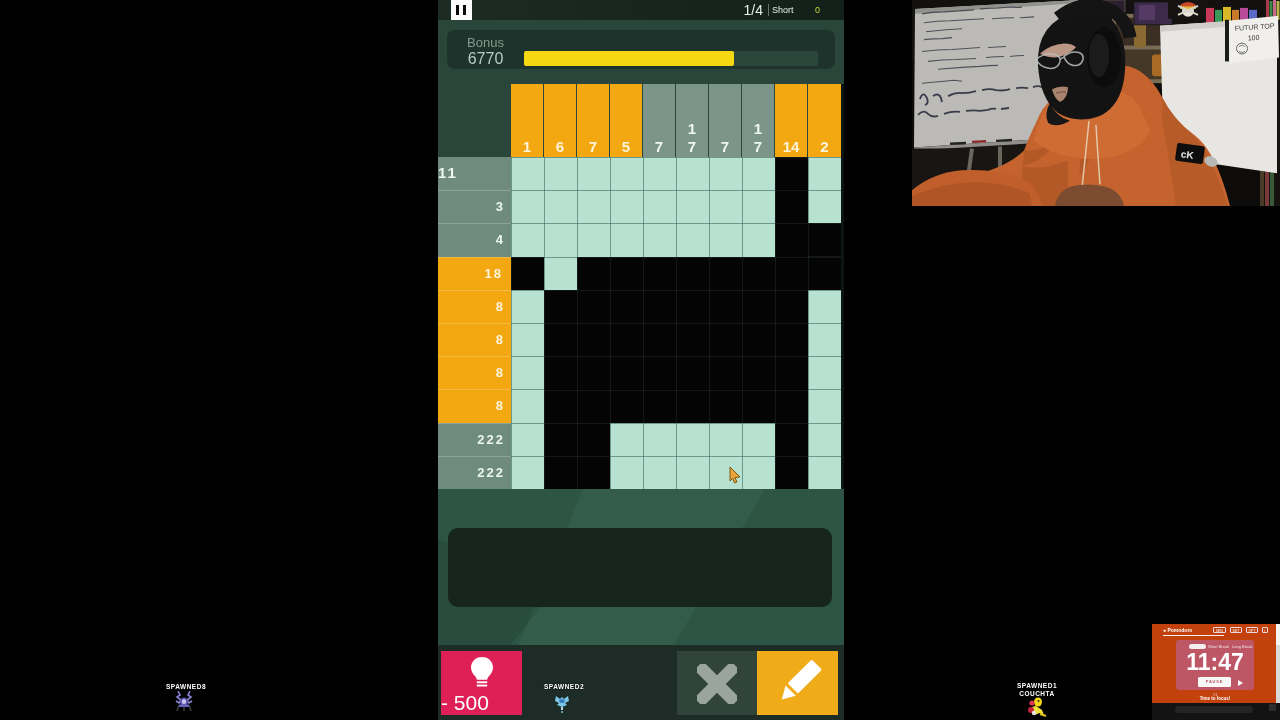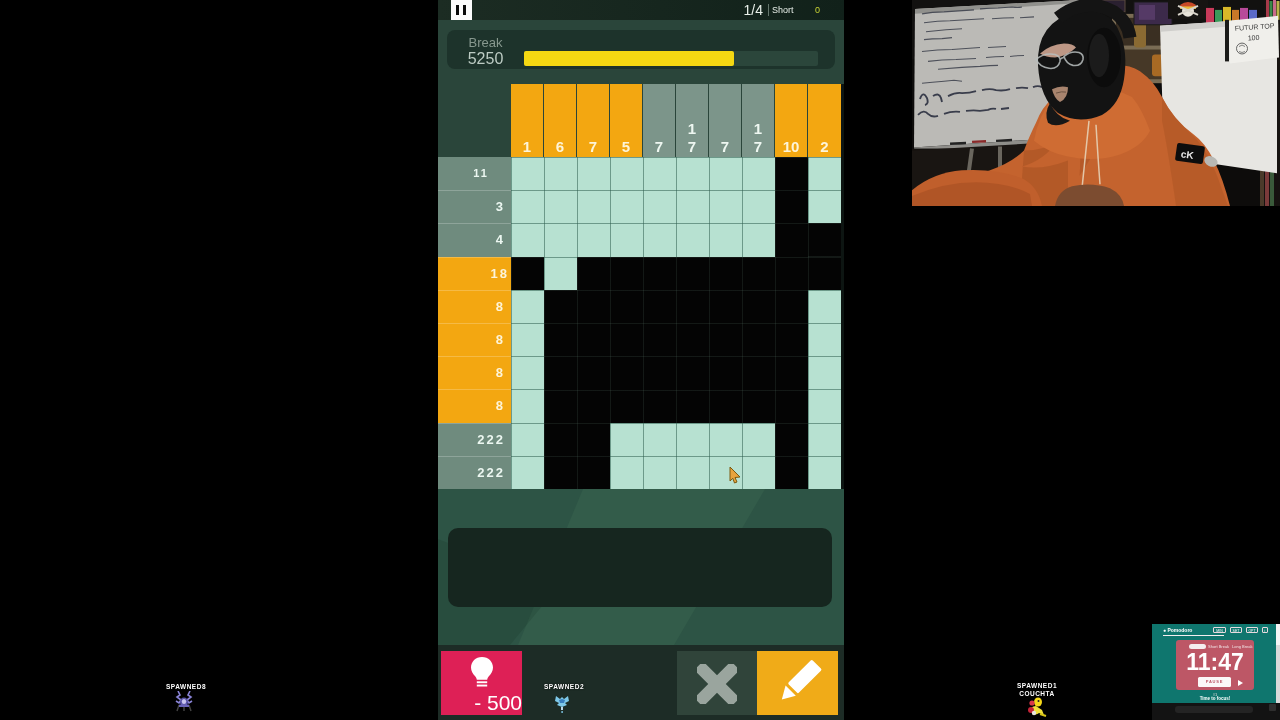--- a/index.html
+++ b/index.html
@@ -21,23 +21,23 @@
   <div class="abs" style="left:285px;top:4px;width:40px;height:13px;color:#e8efe9;font-size:14px;line-height:13px;text-align:right;">1/4</div>
 
   <div class="abs" style="left:330px;top:4px;width:1px;height:12px;background:#64756c;"></div>
 
   <div class="abs" style="left:334px;top:4px;width:40px;height:13px;color:#e8efe9;font-size:9px;line-height:13px;">Short</div>
 
   <div class="abs" style="left:366px;top:4px;width:16px;height:13px;color:#c9d434;font-size:9px;line-height:13px;text-align:right;">0</div>
 
   <div class="abs" style="left:9px;top:30px;width:388px;height:39px;background:#1d332b;border-radius:8px;"></div>
 
-  <div class="abs" style="left:0px;top:36px;width:95px;height:14px;color:#87988e;font-size:13px;line-height:14px;text-align:center;">Break</div>
-
-  <div class="abs" style="left:0px;top:50px;width:95px;height:17px;color:#bccbc3;font-size:16px;line-height:17px;text-align:center;">5250</div>
+  <div class="abs" style="left:0px;top:36px;width:95px;height:14px;color:#87988e;font-size:13px;line-height:14px;text-align:center;">Bonus</div>
+
+  <div class="abs" style="left:0px;top:50px;width:95px;height:17px;color:#bccbc3;font-size:16px;line-height:17px;text-align:center;">6770</div>
 
   <div class="abs" style="left:86px;top:51px;width:294px;height:15px;background:#2b463b;border-radius:2px;"></div>
 
   <div class="abs" style="left:86px;top:51px;width:210px;height:15px;background:#f5d812;border-radius:2px;"></div>
 
   <div class="abs" style="left:73px;top:84px;width:330px;height:73px;">
 
     <div class="abs" style="left:0px;top:0;width:32px;height:73px;background:#f3a711;color:#fdf4d9;font-size:15px;font-weight:bold;text-align:center;">
           <div class="abs" style="bottom:2px;width:32px;left:0;">1</div>
         </div>
@@ -64,37 +64,37 @@
 
     <div class="abs" style="left:198px;top:0;width:32px;height:73px;background:#7c958a;color:#eef7f1;font-size:15px;font-weight:bold;text-align:center;">
           <div class="abs" style="bottom:2px;width:32px;left:0;">7</div>
         </div>
 
     <div class="abs" style="left:231px;top:0;width:32px;height:73px;background:#7c958a;color:#eef7f1;font-size:15px;font-weight:bold;text-align:center;line-height:17.5px;">
           <div class="abs" style="bottom:2px;width:32px;left:0;">1<br>7</div>
         </div>
 
     <div class="abs" style="left:264px;top:0;width:32px;height:73px;background:#f3a711;color:#fdf4d9;font-size:15px;font-weight:bold;text-align:center;">
-          <div class="abs" style="bottom:2px;width:32px;left:0;">10</div>
+          <div class="abs" style="bottom:2px;width:32px;left:0;">14</div>
         </div>
 
     <div class="abs" style="left:297px;top:0;width:33px;height:73px;background:#f3a711;color:#fdf4d9;font-size:15px;font-weight:bold;text-align:center;">
           <div class="abs" style="bottom:2px;width:33px;left:0;">2</div>
         </div>
   </div>
 
   <div class="abs" style="left:0px;top:157px;width:73px;height:332px;">
 
-    <div class="abs" style="left:0;top:0.0px;width:73px;height:33.2px;background:#6f8b7e;color:#ecf7f1;font-size:11px;font-weight:bold;text-align:right;line-height:32px;letter-spacing:2px;padding-right:22px;">11</div>
+    <div class="abs" style="left:0;top:0.0px;width:73px;height:33.2px;background:#6f8b7e;color:#ecf7f1;font-size:15px;font-weight:bold;text-align:left;line-height:32px;letter-spacing:2px;padding-right:22px;">11</div>
 
     <div class="abs" style="left:0;top:33.2px;width:73px;height:33.2px;background:#6f8b7e;border-top:1px solid rgba(255,255,255,0.22);color:#ecf7f1;font-size:13px;font-weight:bold;text-align:right;line-height:32px;letter-spacing:2px;padding-right:6px;">3</div>
 
     <div class="abs" style="left:0;top:66.4px;width:73px;height:33.2px;background:#6f8b7e;border-top:1px solid rgba(255,255,255,0.22);color:#ecf7f1;font-size:13px;font-weight:bold;text-align:right;line-height:32px;letter-spacing:2px;padding-right:6px;">4</div>
 
-    <div class="abs" style="left:0;top:99.6px;width:73px;height:33.2px;background:#f3a711;border-top:1px solid rgba(255,255,255,0.22);color:#fdf4d9;font-size:13px;font-weight:bold;text-align:right;line-height:32px;letter-spacing:2px;padding-right:2px;">18</div>
+    <div class="abs" style="left:0;top:99.6px;width:73px;height:33.2px;background:#f3a711;border-top:1px solid rgba(255,255,255,0.22);color:#fdf4d9;font-size:13px;font-weight:bold;text-align:right;line-height:32px;letter-spacing:2px;padding-right:8px;">18</div>
 
     <div class="abs" style="left:0;top:132.8px;width:73px;height:33.2px;background:#f3a711;border-top:1px solid rgba(255,255,255,0.22);color:#fdf4d9;font-size:13px;font-weight:bold;text-align:right;line-height:32px;letter-spacing:2px;padding-right:6px;">8</div>
 
     <div class="abs" style="left:0;top:166.0px;width:73px;height:33.2px;background:#f3a711;border-top:1px solid rgba(255,255,255,0.22);color:#fdf4d9;font-size:13px;font-weight:bold;text-align:right;line-height:32px;letter-spacing:2px;padding-right:6px;">8</div>
 
     <div class="abs" style="left:0;top:199.2px;width:73px;height:33.2px;background:#f3a711;border-top:1px solid rgba(255,255,255,0.22);color:#fdf4d9;font-size:13px;font-weight:bold;text-align:right;line-height:32px;letter-spacing:2px;padding-right:6px;">8</div>
 
     <div class="abs" style="left:0;top:232.4px;width:73px;height:33.2px;background:#f3a711;border-top:1px solid rgba(255,255,255,0.22);color:#fdf4d9;font-size:13px;font-weight:bold;text-align:right;line-height:32px;letter-spacing:2px;padding-right:6px;">8</div>
 
     <div class="abs" style="left:0;top:265.6px;width:73px;height:33.2px;background:#6f8b7e;border-top:1px solid rgba(255,255,255,0.22);color:#ecf7f1;font-size:13px;font-weight:bold;text-align:right;line-height:32px;letter-spacing:2px;padding-right:6px;">222</div>
@@ -138,21 +138,21 @@
   <div class="abs" style="left:0;top:645px;width:406px;height:75px;background:#1d2c26;"></div>
 
   <div class="abs" style="left:3px;top:6px;width:81px;height:64px;top:651px;background:#de2056;"></div>
 
   <svg class="abs" style="left:29px;top:656px;" width="30" height="34" viewBox="0 0 30 34">
     <path d="M15,1 C21.5,1 26,5.8 26,11.5 C26,15.2 24,17.8 22.3,19.7 C21,21.2 20.4,22.3 20.2,23.8 L9.8,23.8 C9.6,22.3 9,21.2 7.7,19.7 C6,17.8 4,15.2 4,11.5 C4,5.8 8.5,1 15,1 Z" fill="#fff"></path>
     <rect x="9.8" y="25.3" width="10.4" height="1.9" fill="#fff"></rect>
     <rect x="9.8" y="28.6" width="10.4" height="1.9" fill="#fff"></rect>
   </svg>
 
-  <div class="abs" style="left:3px;top:692px;width:81px;height:22px;color:#fff;font-size:21px;line-height:22px;text-align:right;">- 500</div>
+  <div class="abs" style="left:3px;top:692px;width:81px;height:22px;color:#fff;font-size:21px;line-height:22px;text-align:left;">- 500</div>
 
   <div class="abs" style="left:86px;top:683px;width:80px;color:#fff;font-size:6.5px;font-weight:bold;letter-spacing:0.5px;text-align:center;text-shadow:0 0 2px #000;">SPAWNED2</div>
 
   <svg class="abs" style="left:115px;top:695px;" width="18" height="19" viewBox="0 0 18 19">
     <path d="M3,1 L7,4 L9,2 L11,4 L15,1 L16,6 L12,8 L14,10 L9,12 L4,10 L6,8 L2,6 Z" fill="#7ec8e8"></path>
     <path d="M6,5 L9,4 L12,5 L11,8 L7,8 Z" fill="#3a7fbf"></path>
     <rect x="8" y="12" width="2" height="3" fill="#bfd8e8"></rect>
     <rect x="8.4" y="16" width="1.4" height="2" fill="#7ec8e8"></rect>
   </svg>
 
@@ -315,21 +315,21 @@
   <path d="M143,208 Q146,192 160,188 Q180,184 198,190 Q210,196 212,208 Z" fill="#7c4c30"></path>
 
   <ellipse cx="299" cy="163" rx="7" ry="5" fill="#b8b8b4" transform="rotate(25 299 163)"></ellipse>
 
   <g transform="rotate(8 278 155)">
     <rect x="264" y="146" width="28" height="18" rx="2" fill="#0d0d0d"></rect>
     <text x="269" y="160" font-size="10" fill="#e8e8e8" font-family="Liberation Sans" font-weight="bold">cK</text>
   </g>
 </svg>
 
-<div class="abs" style="left:1152px;top:624px;width:128px;height:79px;background:#0f766e;overflow:hidden;">
+<div class="abs" style="left:1152px;top:624px;width:128px;height:79px;background:#c2410c;overflow:hidden;">
 
   <div class="abs" style="left:11px;top:3px;width:60px;height:7px;color:#fff;font-size:5px;font-weight:bold;line-height:7px;">● Pomodoro</div>
 
   <div class="abs" style="left:11px;top:10.5px;width:61px;height:1.6px;background:#f4eef0;"></div>
 
   <div class="abs" style="left:61px;top:3px;width:13px;height:6px;border:0.5px solid #e8dade;border-radius:1px;color:#fff;font-size:3.5px;line-height:6px;text-align:center;">MIN</div>
   <div class="abs" style="left:78px;top:3px;width:12px;height:6px;border:0.5px solid #e8dade;border-radius:1px;color:#fff;font-size:3.5px;line-height:6px;text-align:center;">SET</div>
   <div class="abs" style="left:94px;top:3px;width:12px;height:6px;border:0.5px solid #e8dade;border-radius:1px;color:#fff;font-size:3.5px;line-height:6px;text-align:center;">OPT</div>
   <div class="abs" style="left:110px;top:3px;width:6px;height:6px;border:0.5px solid #e8dade;border-radius:1px;color:#fff;font-size:3.5px;line-height:6px;text-align:center;">i</div>
 

